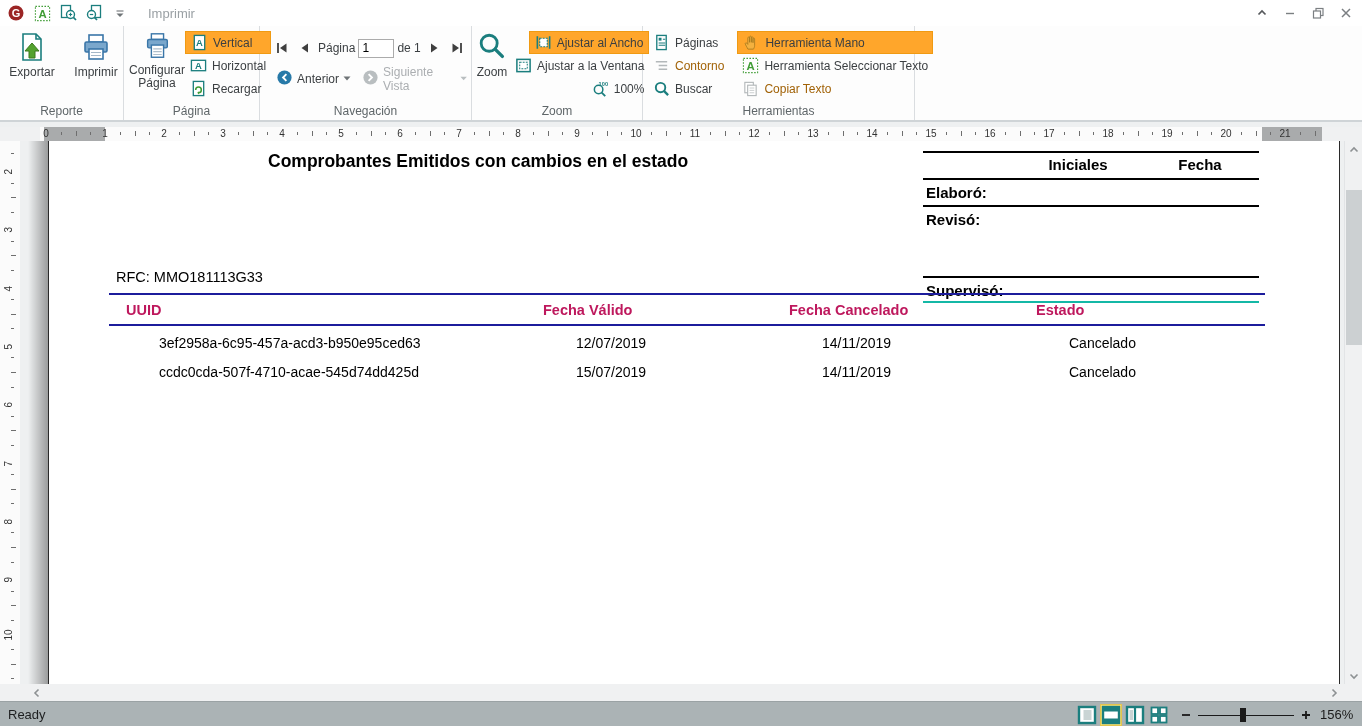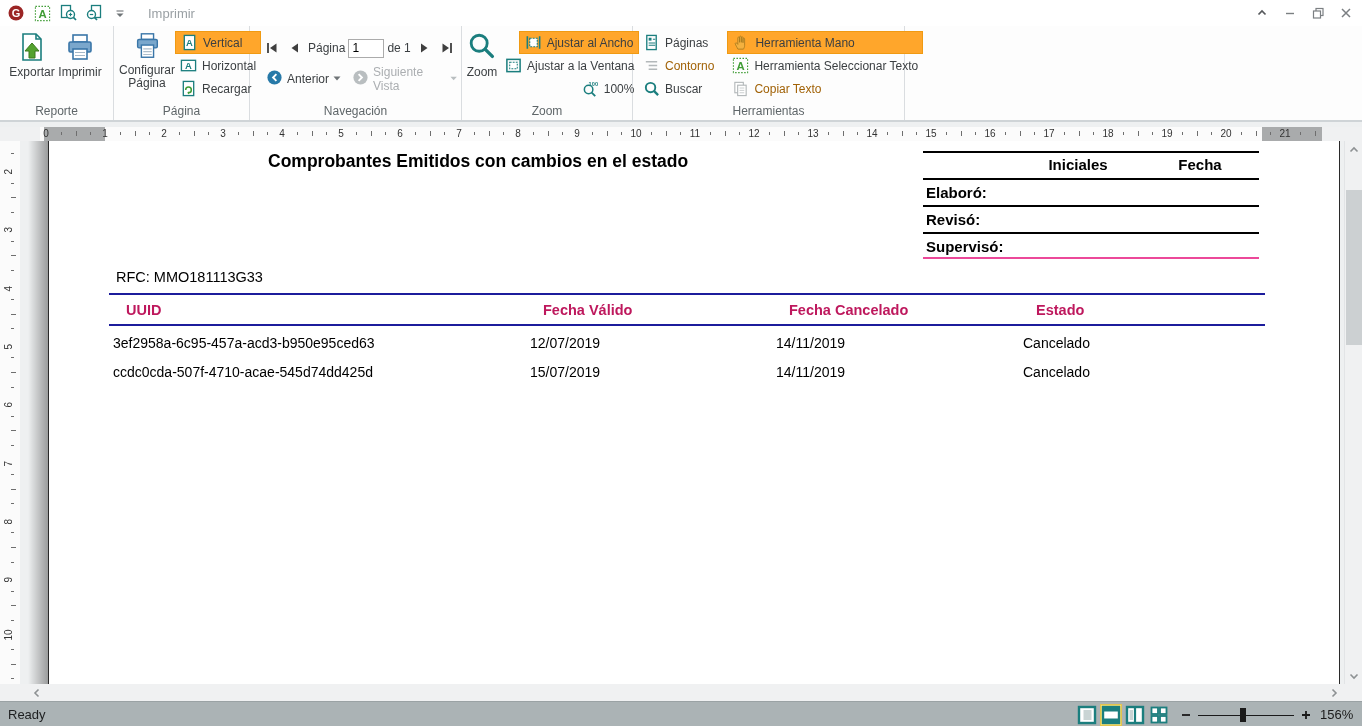--- a/index.html
+++ b/index.html
@@ -47,28 +47,28 @@
   
   .viewport { position:absolute; left:0; top:141px; width:1362px; height:543px; background:#eef0f1; }
   .page-shadow { position:absolute; left:28px; top:0; width:20px; height:543px; background:linear-gradient(to right, rgba(0,0,0,0) 0%, rgba(0,0,0,0.35) 100%); }
   .page { position:absolute; left:48px; top:0; width:1292px; height:543px; background:#ffffff; border-left:1px solid #2a2a2a; border-right:1px solid #2a2a2a; }
 
   .doc-title { position:absolute; left:219px; top:10px; font-size:17.5px; font-weight:bold; color:#000; }
   .rfc { position:absolute; left:67px; top:128px; font-size:14.5px; color:#000; }
 
   .sign-table { position:absolute; left:874px; top:10px; width:336px; }
   .sign-row { border-top:2px solid #000; height:27px; font-size:15px; font-weight:bold; color:#000; position:relative; padding:4px 0 0 3px; }
-  .sign-row:last-child { border-bottom:2px solid #ec4899; }
+  .sign-row:last-child { border-bottom:2px solid #14b8a6;margin-top:44px; }
   .sign-h-iniciales { position:absolute; left:100px; width:110px; text-align:center; top:3px; }
   .sign-h-fecha { position:absolute; left:232px; width:90px; text-align:center; top:3px; }
 
   .report-table { position:absolute; left:60px; top:152px; width:1156px; border-top:2px solid #1c1c9c; }
   .rt-head { display:grid; grid-template-columns:417px 246px 247px 1fr; border-bottom:2px solid #1c1c9c; }
   .rt-head .th { font-size:14.5px; font-weight:bold; color:#be185d; padding:7px 0 6px 4px;margin-left:13px; }
-  .rt-body { display:grid; grid-template-columns:417px 246px 247px 1fr; }
+  .rt-body { display:grid; grid-template-columns:417px 246px 247px 1fr;margin-left:46px; }
   .rt-body .td { font-size:14px; color:#000; padding:9px 0 3px 4px; height:29px; }
 
   
   .vscroll { position:absolute; left:1344px; top:141px; width:18px; height:543px; background:#f0f1f2; border-left:1px solid #e2e4e6; }
   .vs-btn { position:absolute; left:0; width:18px; height:17px; display:flex; align-items:center; justify-content:center; }
   .vs-thumb { position:absolute; left:1px; top:49px; width:16px; height:155px; background:#ccd0d2; }
   .hscroll { position:absolute; left:0; top:684px; width:1362px; height:17px; background:#f0f1f2; }
   .hs-btn { position:absolute; top:0; width:20px; height:17px; display:flex; align-items:center; justify-content:center; }
 
   
@@ -144,21 +144,21 @@
     <div class="win-btn">
       <svg width="12" height="12" viewBox="0 0 12 12">
           <path d="M2 2l8 8M10 2l-8 8" stroke="#7b7f82" stroke-width="1.5"></path>
         </svg>
     </div>
   </div>
 </div>
 
 <div class="ribbon">
 
-  <div class="group" style="width:114px; display:flex; padding-left:8px; gap:0;">
+  <div class="group" style="width:124px; display:flex; padding-left:8px; gap:16px;">
     <div class="bigbtn" style="width:48px;">
       <span>
         <svg width="32" height="32" viewBox="0 0 32 32">
             <path d="M7 3h13l5 5v21H7z" fill="#fff" stroke="#1b7e7e" stroke-width="1.6"></path>
             <path d="M20 3v5h5" fill="none" stroke="#1b7e7e" stroke-width="1.6"></path>
             <path d="M16 12l7 8h-4v7h-6v-7H9z" fill="#54a22e" stroke="#3c7a1e" stroke-width="1"></path>
           </svg>
       </span>
       <span>Exportar</span>
     </div>

